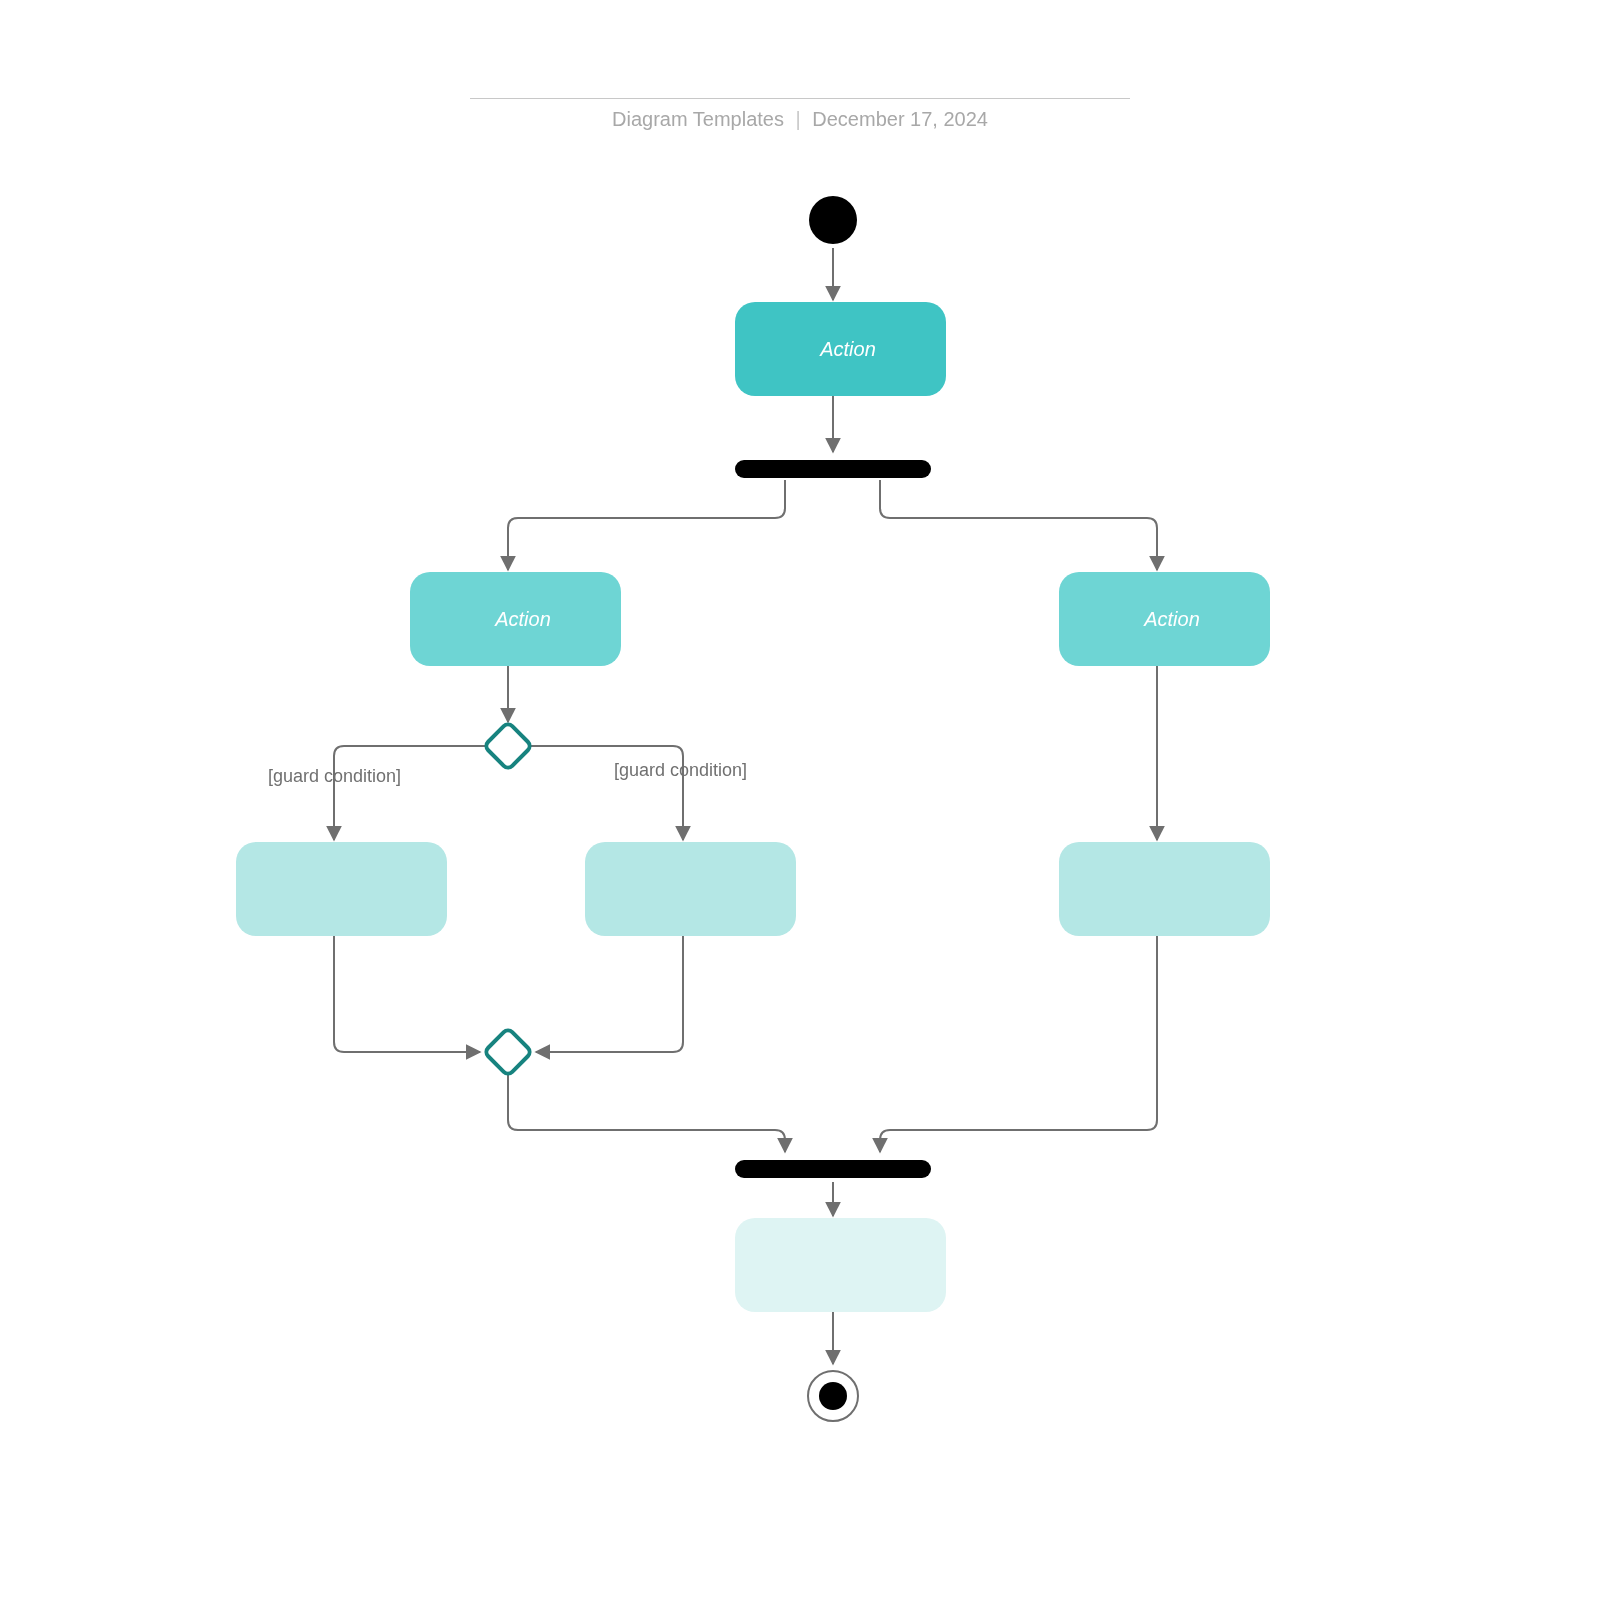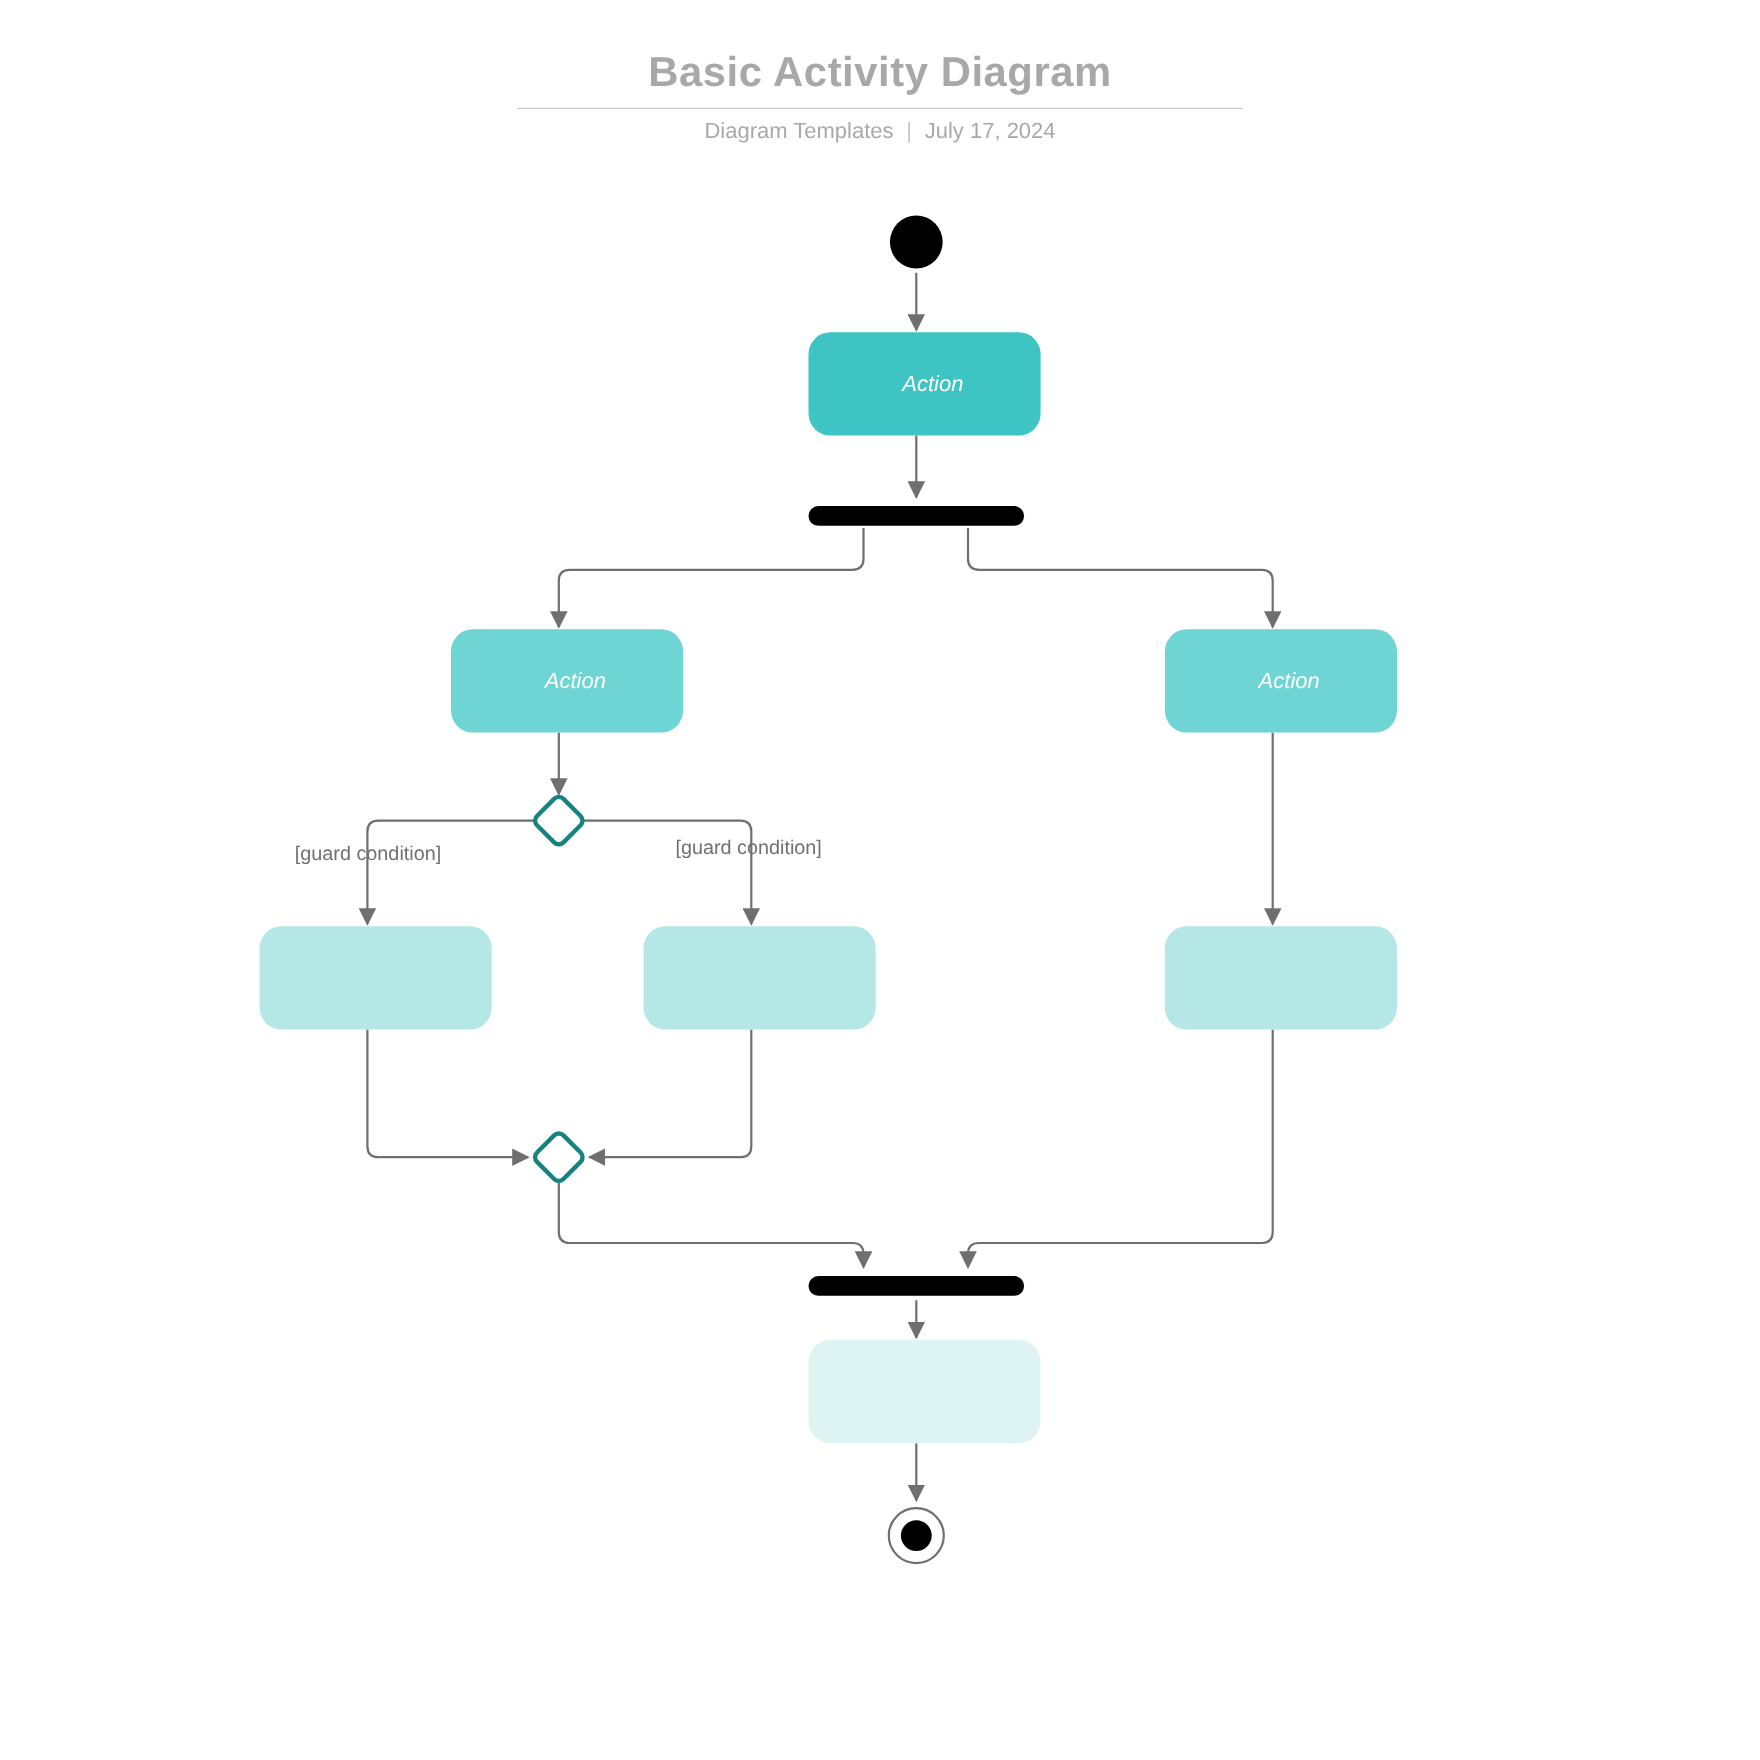--- a/index.html
+++ b/index.html
@@ -117,26 +117,25 @@
     width: 1600px;
     height: 1600px;
     pointer-events: none;
   }
 </style>
 </head>
 <body>
 
 <div class="canvas">
 
-  <div class="title">Basic Activity Diagram</div>
   <div class="title-underline"></div>
   <div class="subtitle">
     <span>Diagram Templates</span>
     <span class="sep">|</span>
-    <span>July 17, 2024</span>
+    <span>December 17, 2024</span>
   </div>
 
   <svg class="arrows" viewBox="0 0 1600 1600">
     <defs>
       <marker id="arrow" viewBox="0 0 10 10" refX="9" refY="5" markerWidth="8" markerHeight="8" orient="auto-start-reverse">
         <path d="M 0 0 L 10 5 L 0 10 z" fill="#6f6f6f"></path>
       </marker>
     </defs>
     <g stroke="#6f6f6f" stroke-width="2" fill="none">
 

